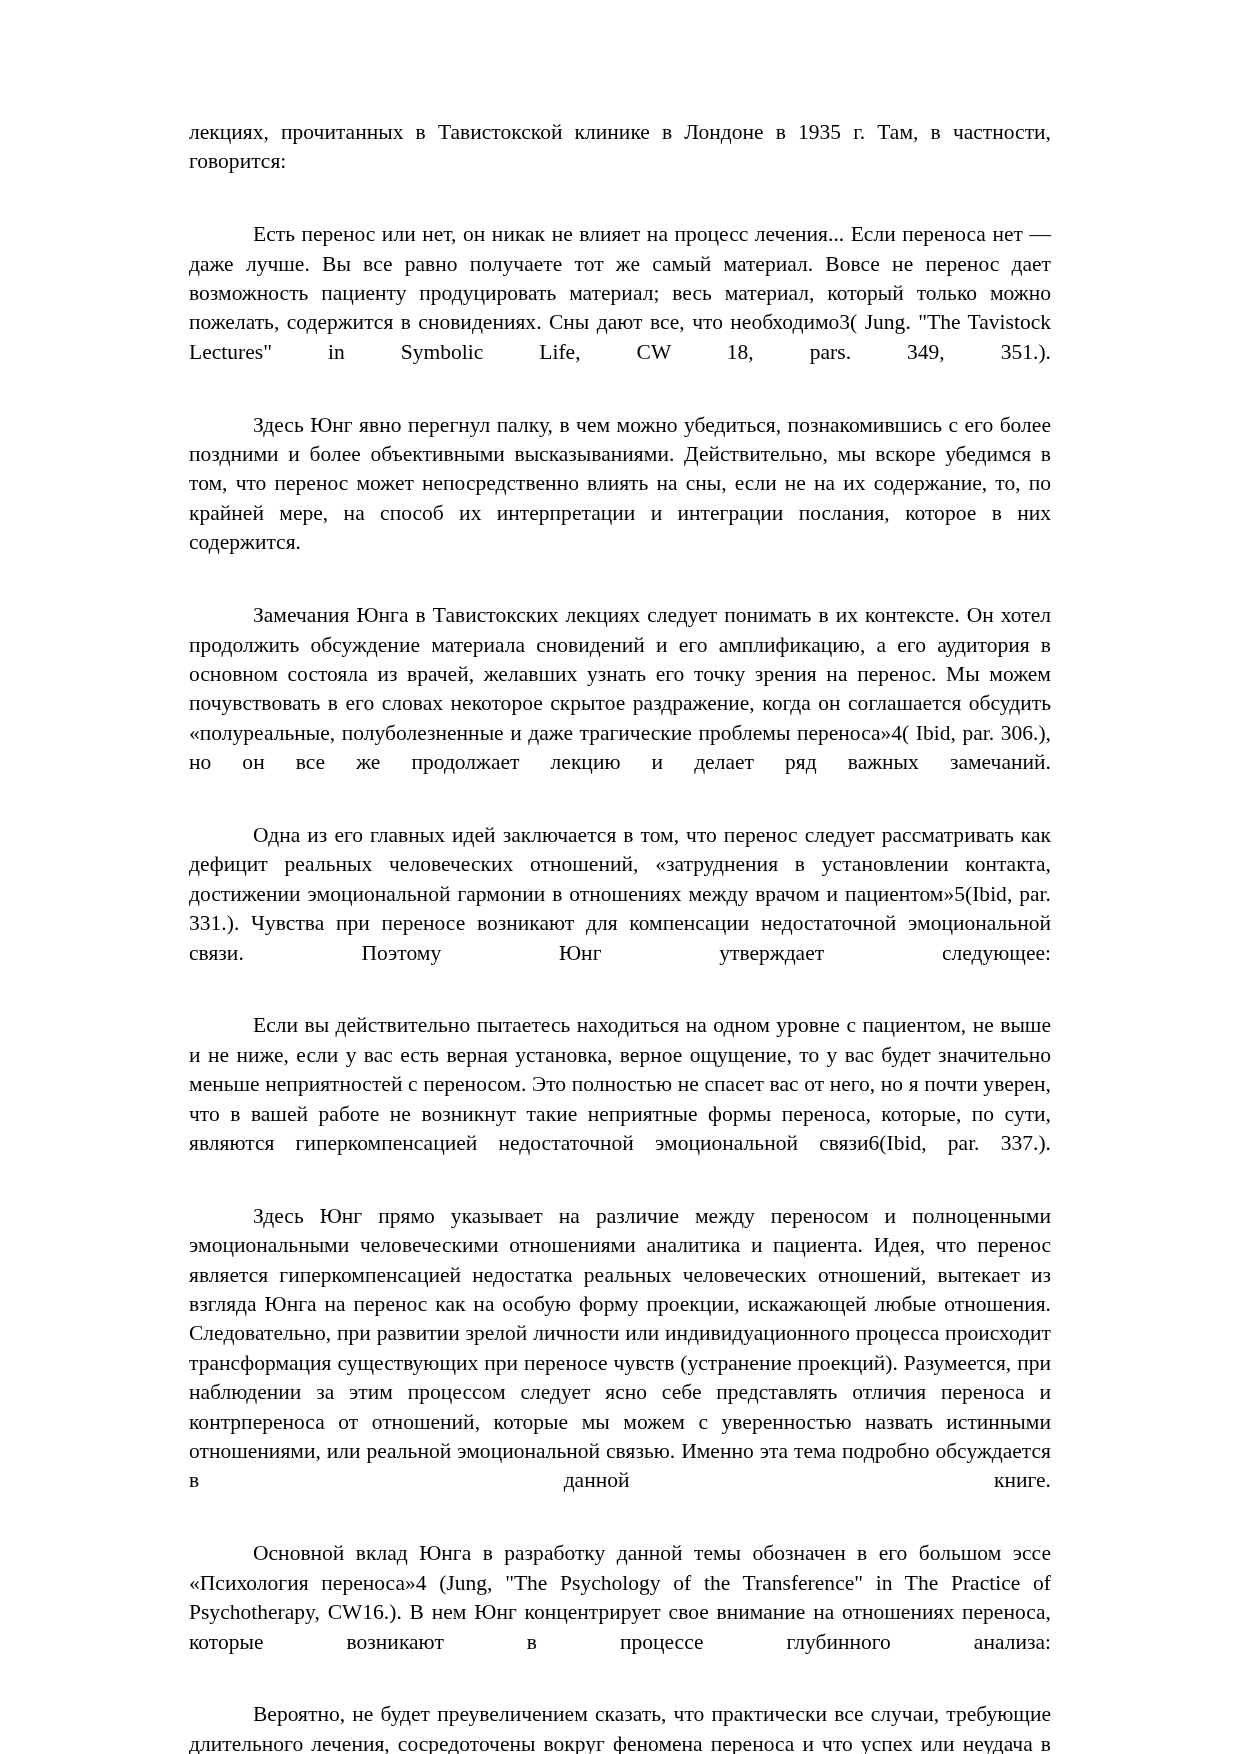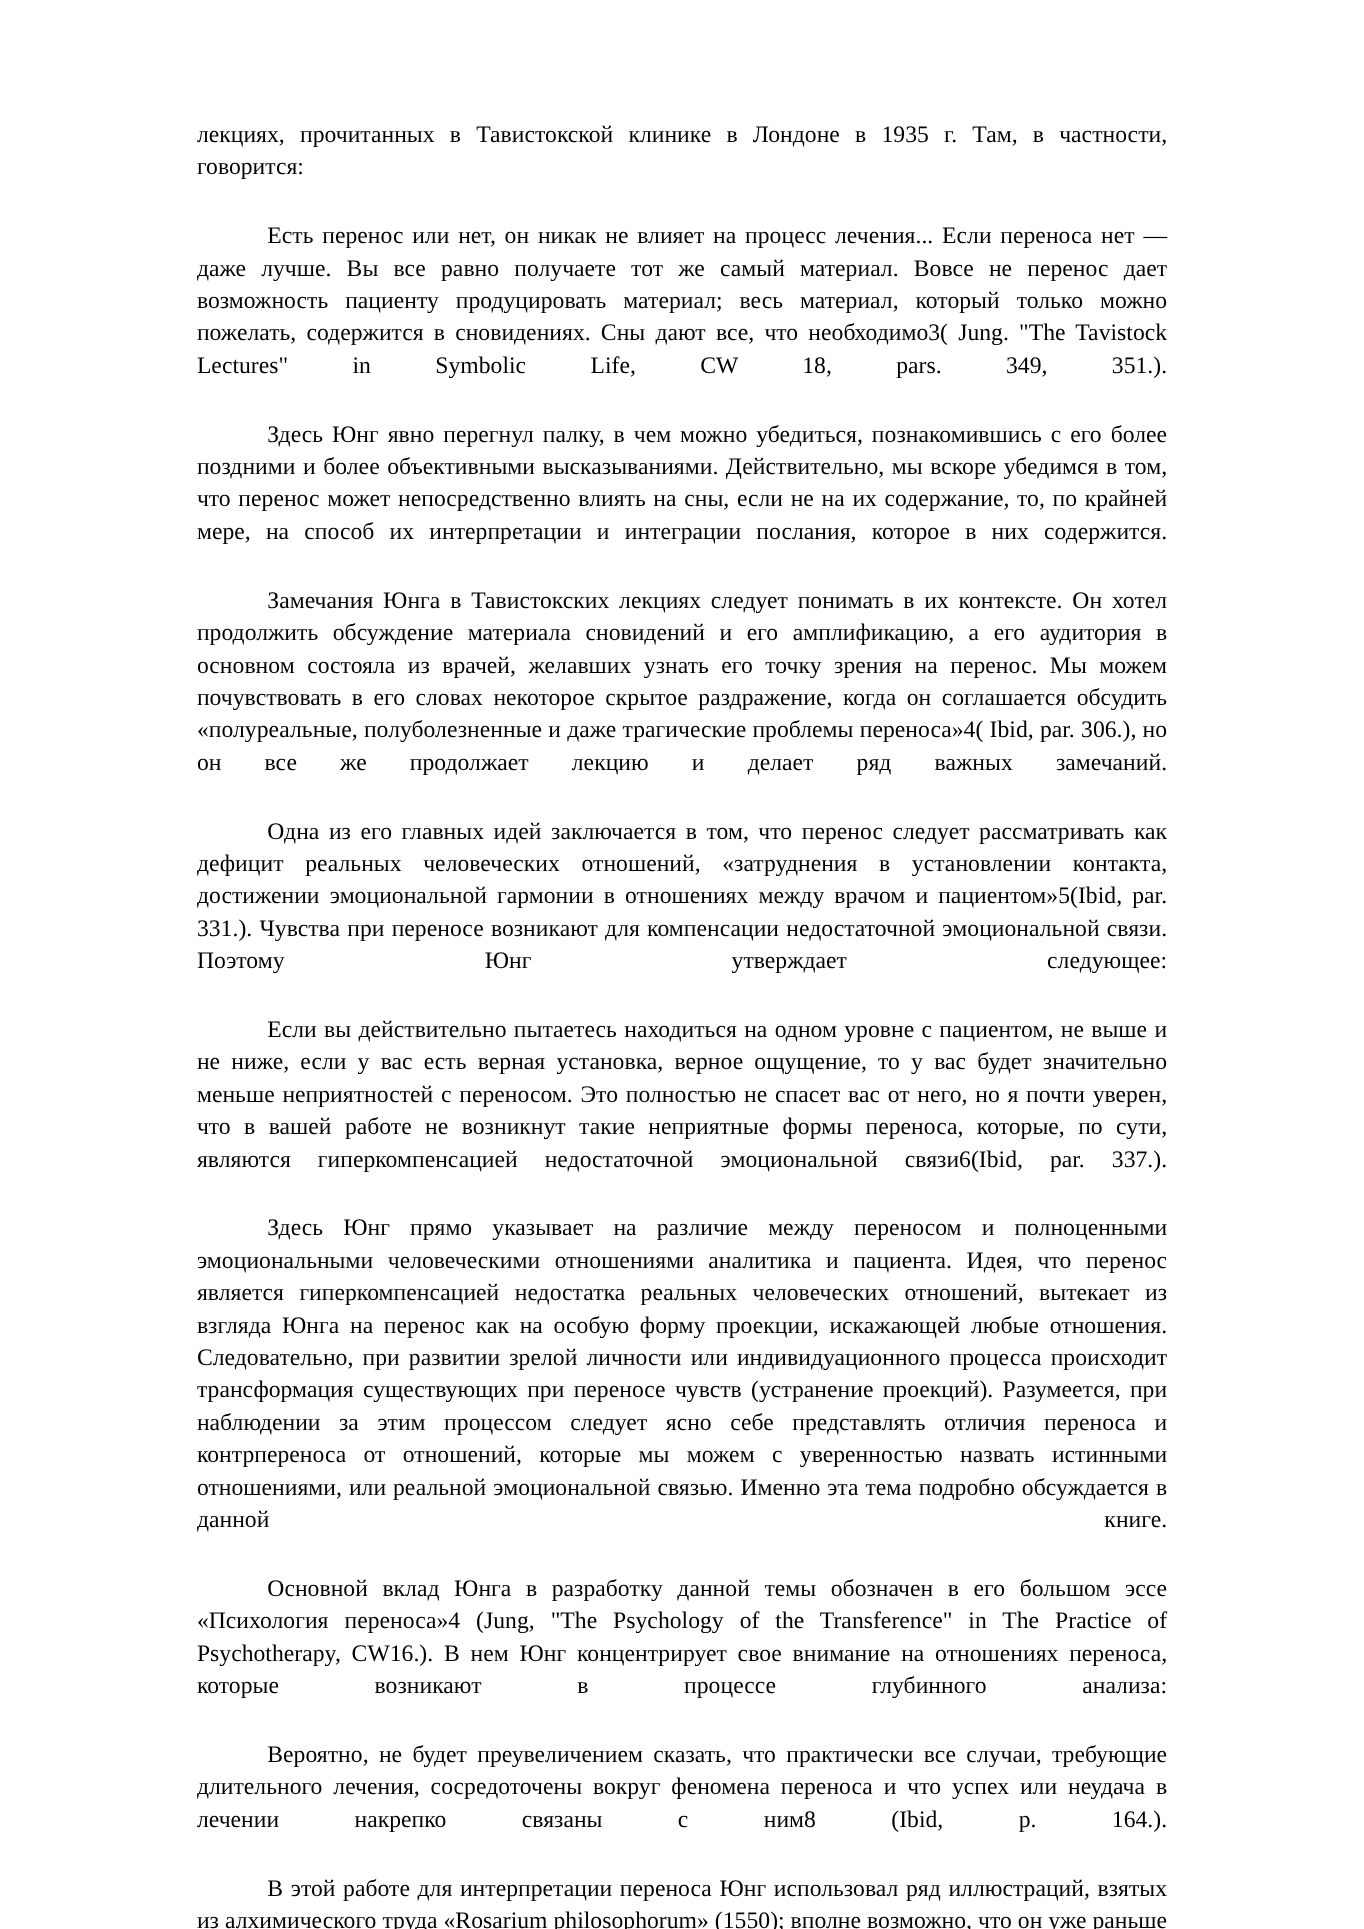--- a/index.html
+++ b/index.html
@@ -21,21 +21,21 @@
     background: #ffffff;
     box-sizing: border-box;
   }
   #text-column {
     position: absolute;
     left: 175px;
     top: 104px;
     width: 890px;
   }
   p.para {
-    margin: 4px;
+    margin: 14px;
     padding: 0;
     font-size: 21.5px;
     line-height: 29.4px;
     text-align: justify;
     text-justify: inter-word;
     text-indent: 64px;
     letter-spacing: 0.02px;
     word-spacing: 0px;
     hyphens: none;
     -webkit-hyphens: none;

